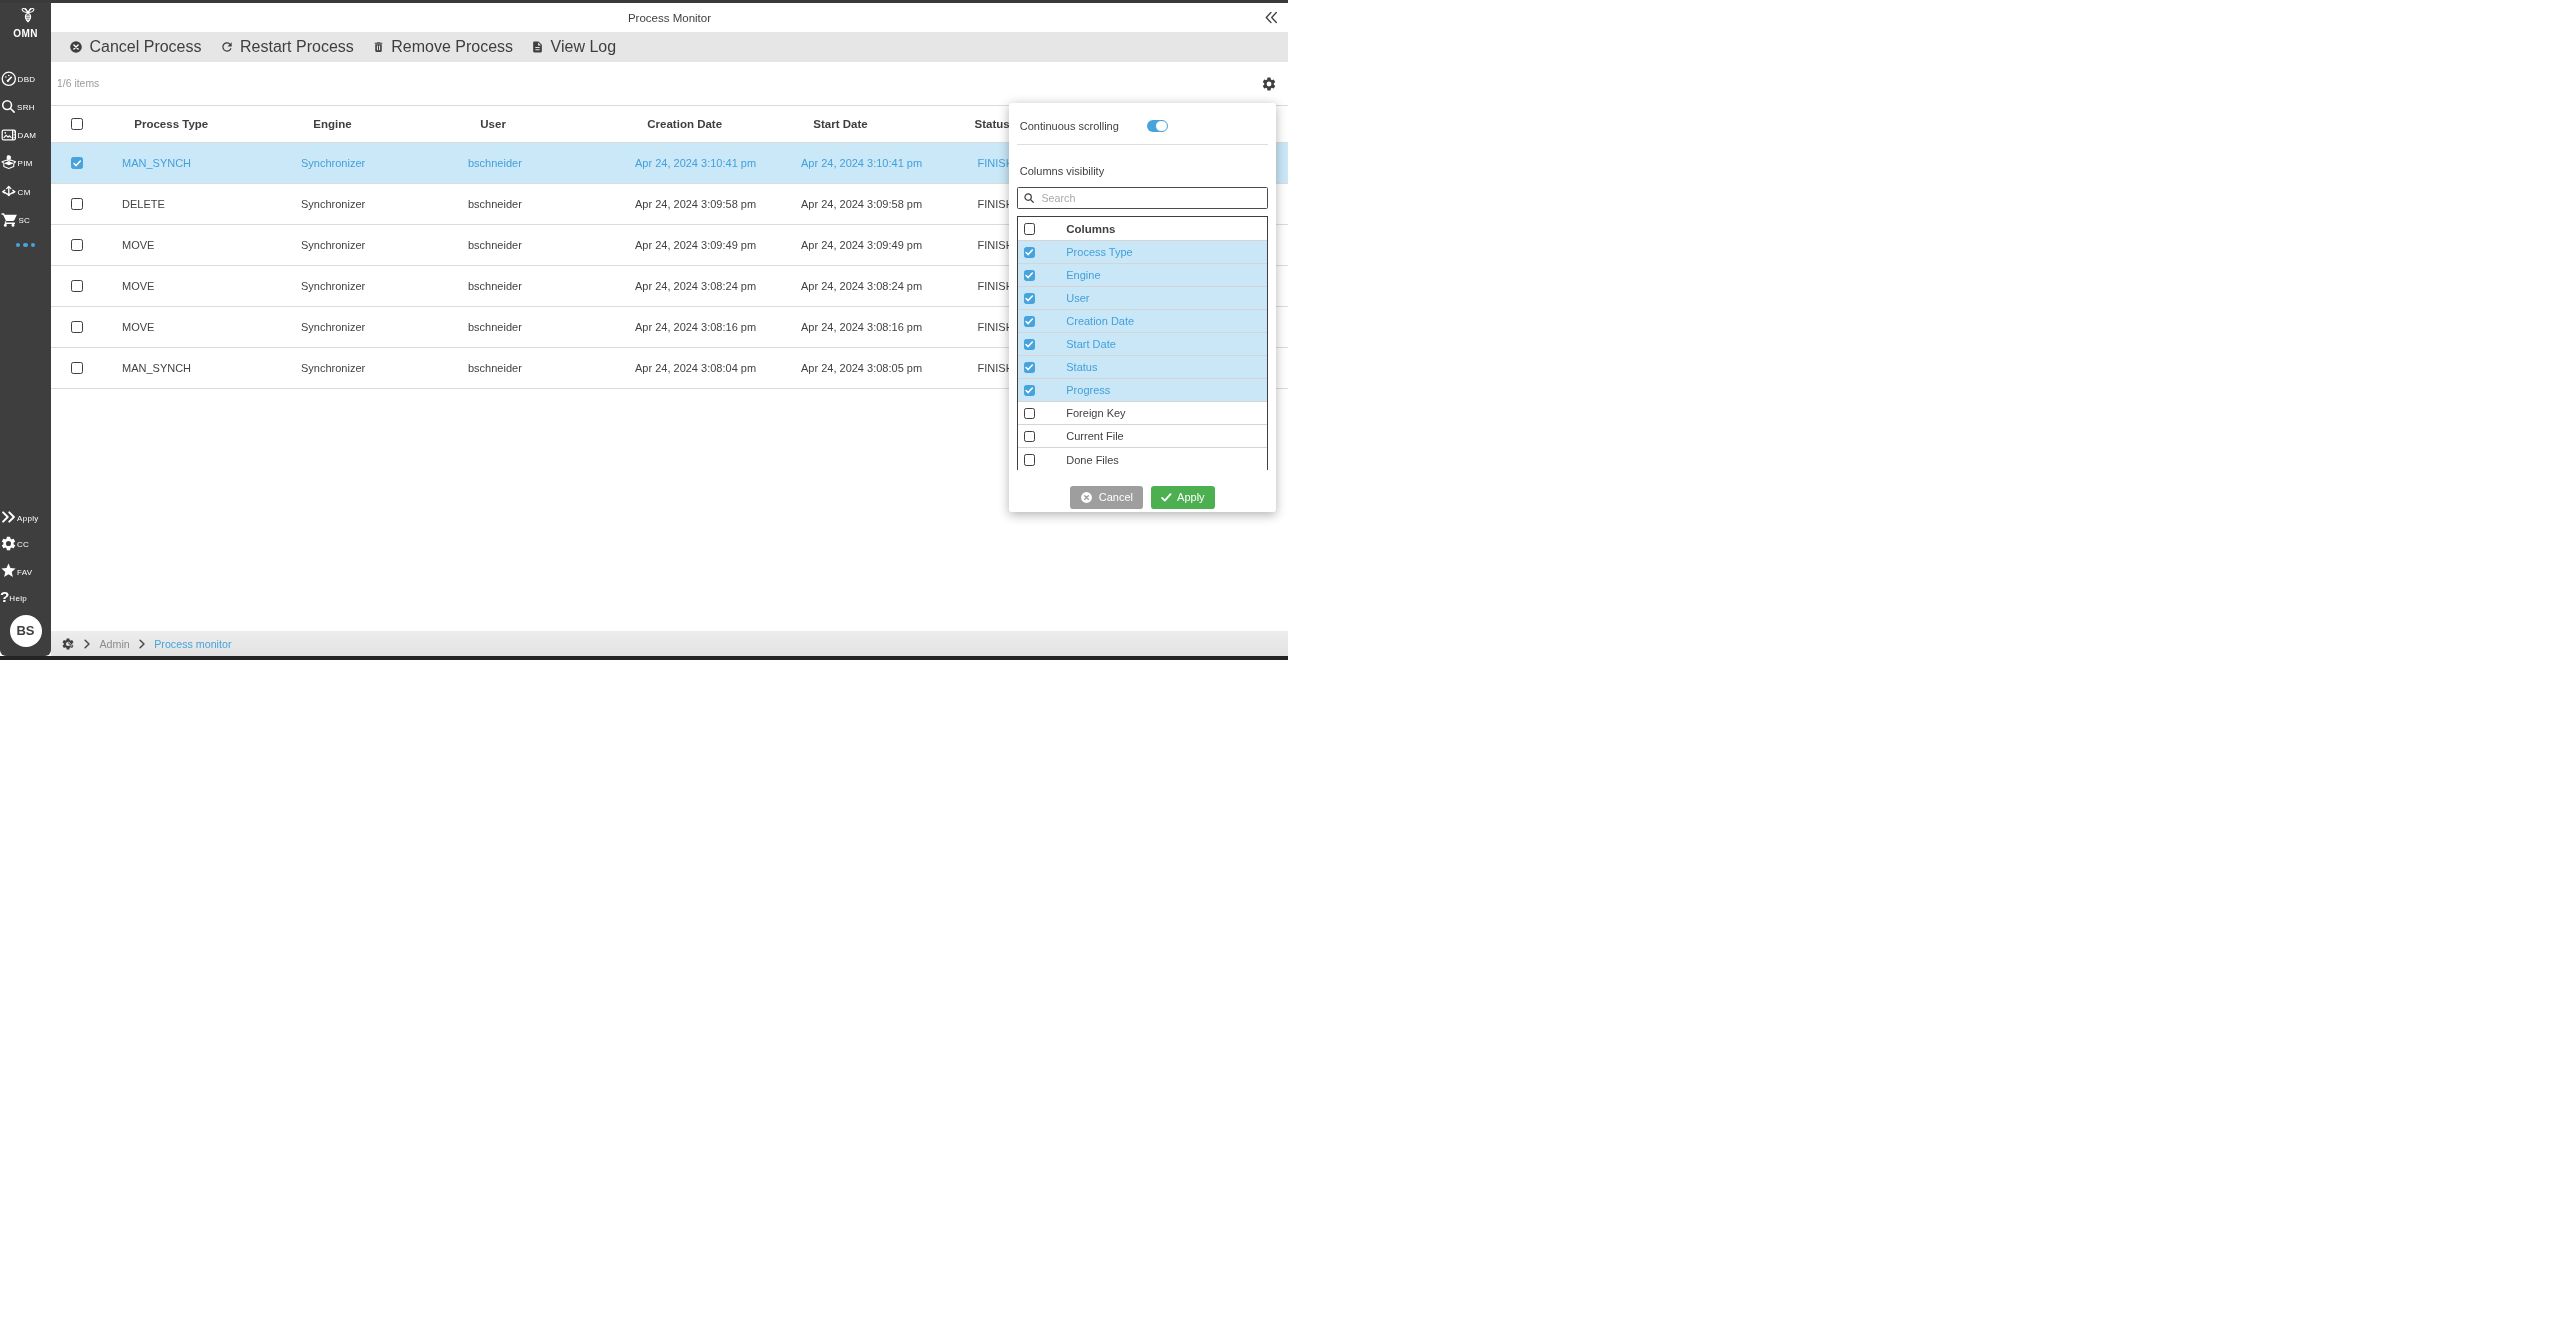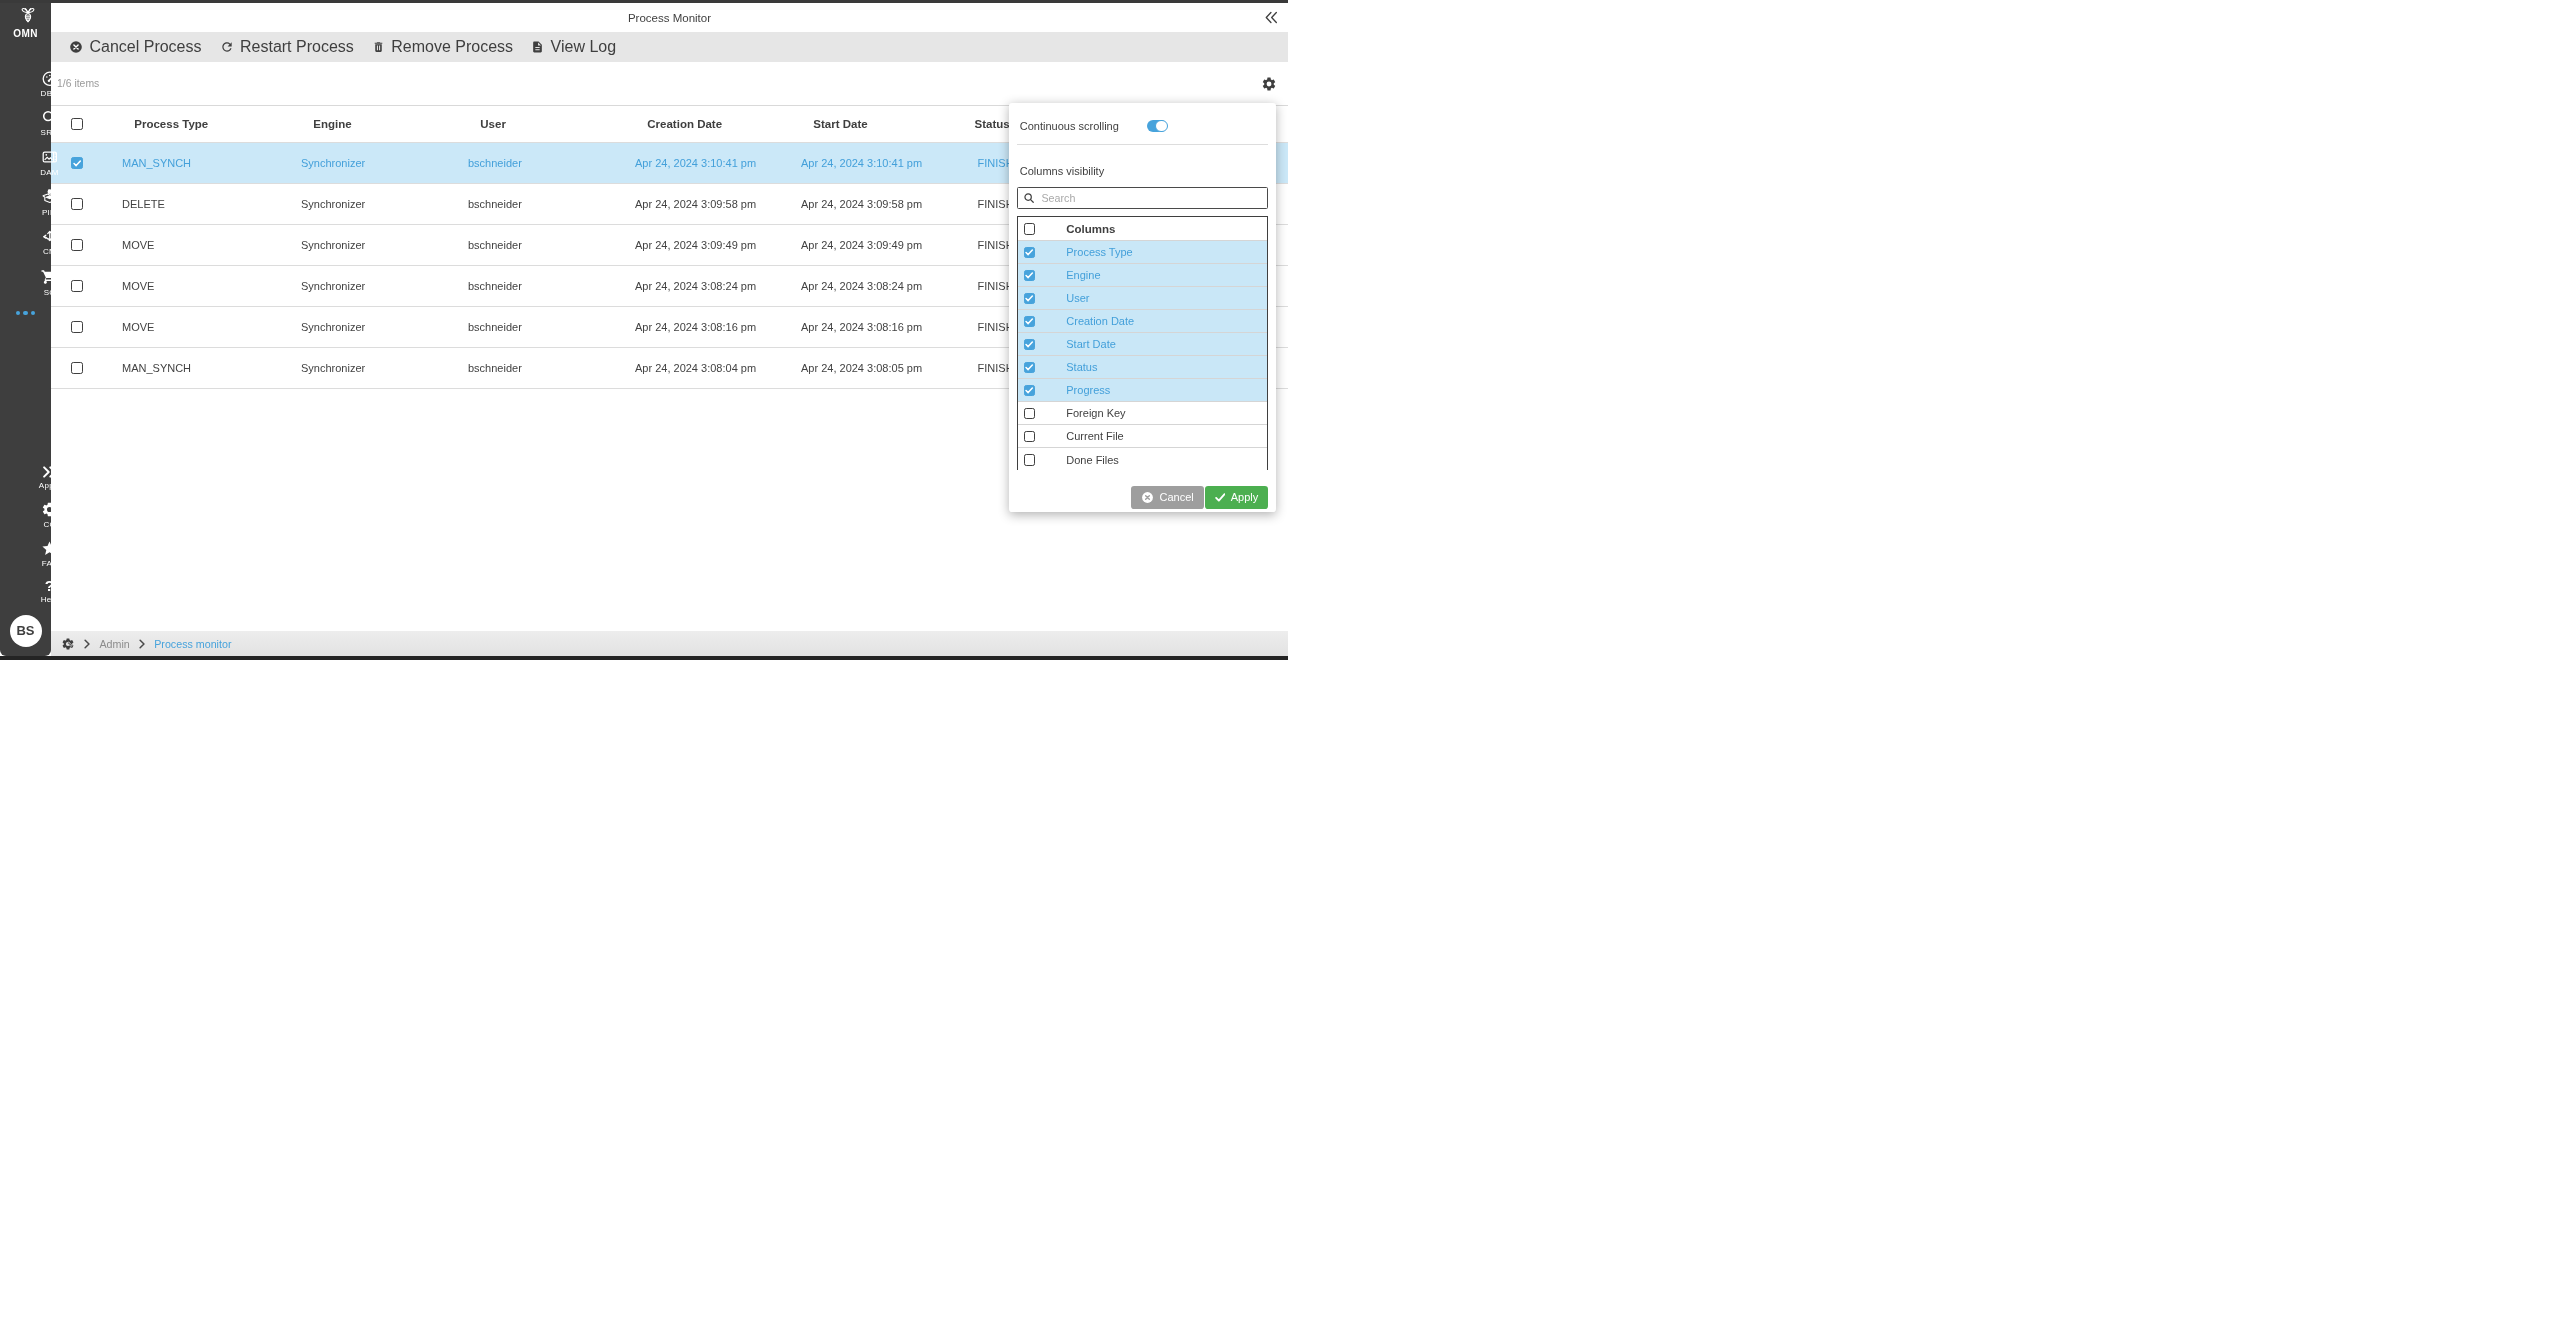--- a/index.html
+++ b/index.html
@@ -10,22 +10,22 @@
   
   .top-strip { position:absolute; top:0; left:0; width:100%; height:3.1px; background:#3a3a3a; z-index:30; }
   .bottom-strip { position:absolute; bottom:0; left:0; width:100%; height:3.8px; background:#242424; z-index:1; }
 
   
   .sidebar { position:absolute; top:0; left:0; width:51px; height:656px; background:#3e3e3e;
     display:flex; flex-direction:column; align-items:center; z-index:20;
     border-radius:0 0 6.1px 6.1px; color:#fff; }
   .logo { margin-top:6.1px; display:flex; flex-direction:column; align-items:flex-end; cursor:pointer; }
   .logo-label { font-size:10px; font-weight:bold; letter-spacing:0.4px; margin-top:1.5px; }
-  .side-item { margin-top:10.7px; display:flex; flex-direction:column; align-items:center; width:100%;
-    cursor:pointer;padding-left:48px; }
+  .side-item { margin-top:10.7px; display:flex; flex-direction:row; align-items:center; width:100%;
+    cursor:pointer; }
   .side-item .lbl { font-size:8px; margin-top:2.3px; letter-spacing:0.3px; }
   .side-dots { margin-top:14px; display:flex; gap:3.1px; cursor:pointer; }
   .side-dots i { width:4.6px; height:4.6px; border-radius:50%; background:#47a3dc; }
   .side-bottom { margin-top:auto; display:flex; flex-direction:column; align-items:center; width:100%; }
   .avatar { width:32px; height:32px; border-radius:50%; background:#fff; color:#3e3e3e;
     display:flex; align-items:center; justify-content:center; font-size:13px; font-weight:bold;
     margin-top:10.7px; margin-bottom:9.2px; cursor:pointer; }
   .qmark { font-size:15.3px; font-weight:bold; line-height:14px; }
 
   
@@ -86,21 +86,21 @@
   .searchbox input::placeholder { color:#a9a9a9; }
   .collist { margin-top:7px; border:1.5px solid #3f3f3f; height:254px; display:flex; flex-direction:column;
     background:#fff; }
   .copt { display:flex; align-items:center; height:23px; border-bottom:0.8px solid #d5d5d5; flex:0 0 23px;
     cursor:pointer; background:#fff; }
   .copt:last-child { border-bottom:0; }
   .copt .cb { margin-left:6.1px; width:11.5px; height:11.5px; }
   .copt .olbl { padding-left:31px;text-align:right; }
   .copt.header { height:24px; flex-basis:24px; font-weight:bold; font-size:11.5px; }
   .copt.on { background:#c9e7f7; color:#44a0da; }
-  .pop-buttons { margin-top:15.3px; display:flex; justify-content:flex-end; gap:1px; }
+  .pop-buttons { margin-top:15.3px; display:flex; justify-content:center; gap:8px; }
   .btn { height:23px; border:0; border-radius:3.1px; color:#fff; font-size:11px;
     display:flex; align-items:center; gap:5.4px; padding:0 10px; cursor:pointer;
     font-family:"Liberation Sans", sans-serif; }
   .btn-cancel { background:#9e9e9e; }
   .btn-apply { background:#4caf50; }
 
   svg { display:block; }
 </style>
 </head>
 <body>

